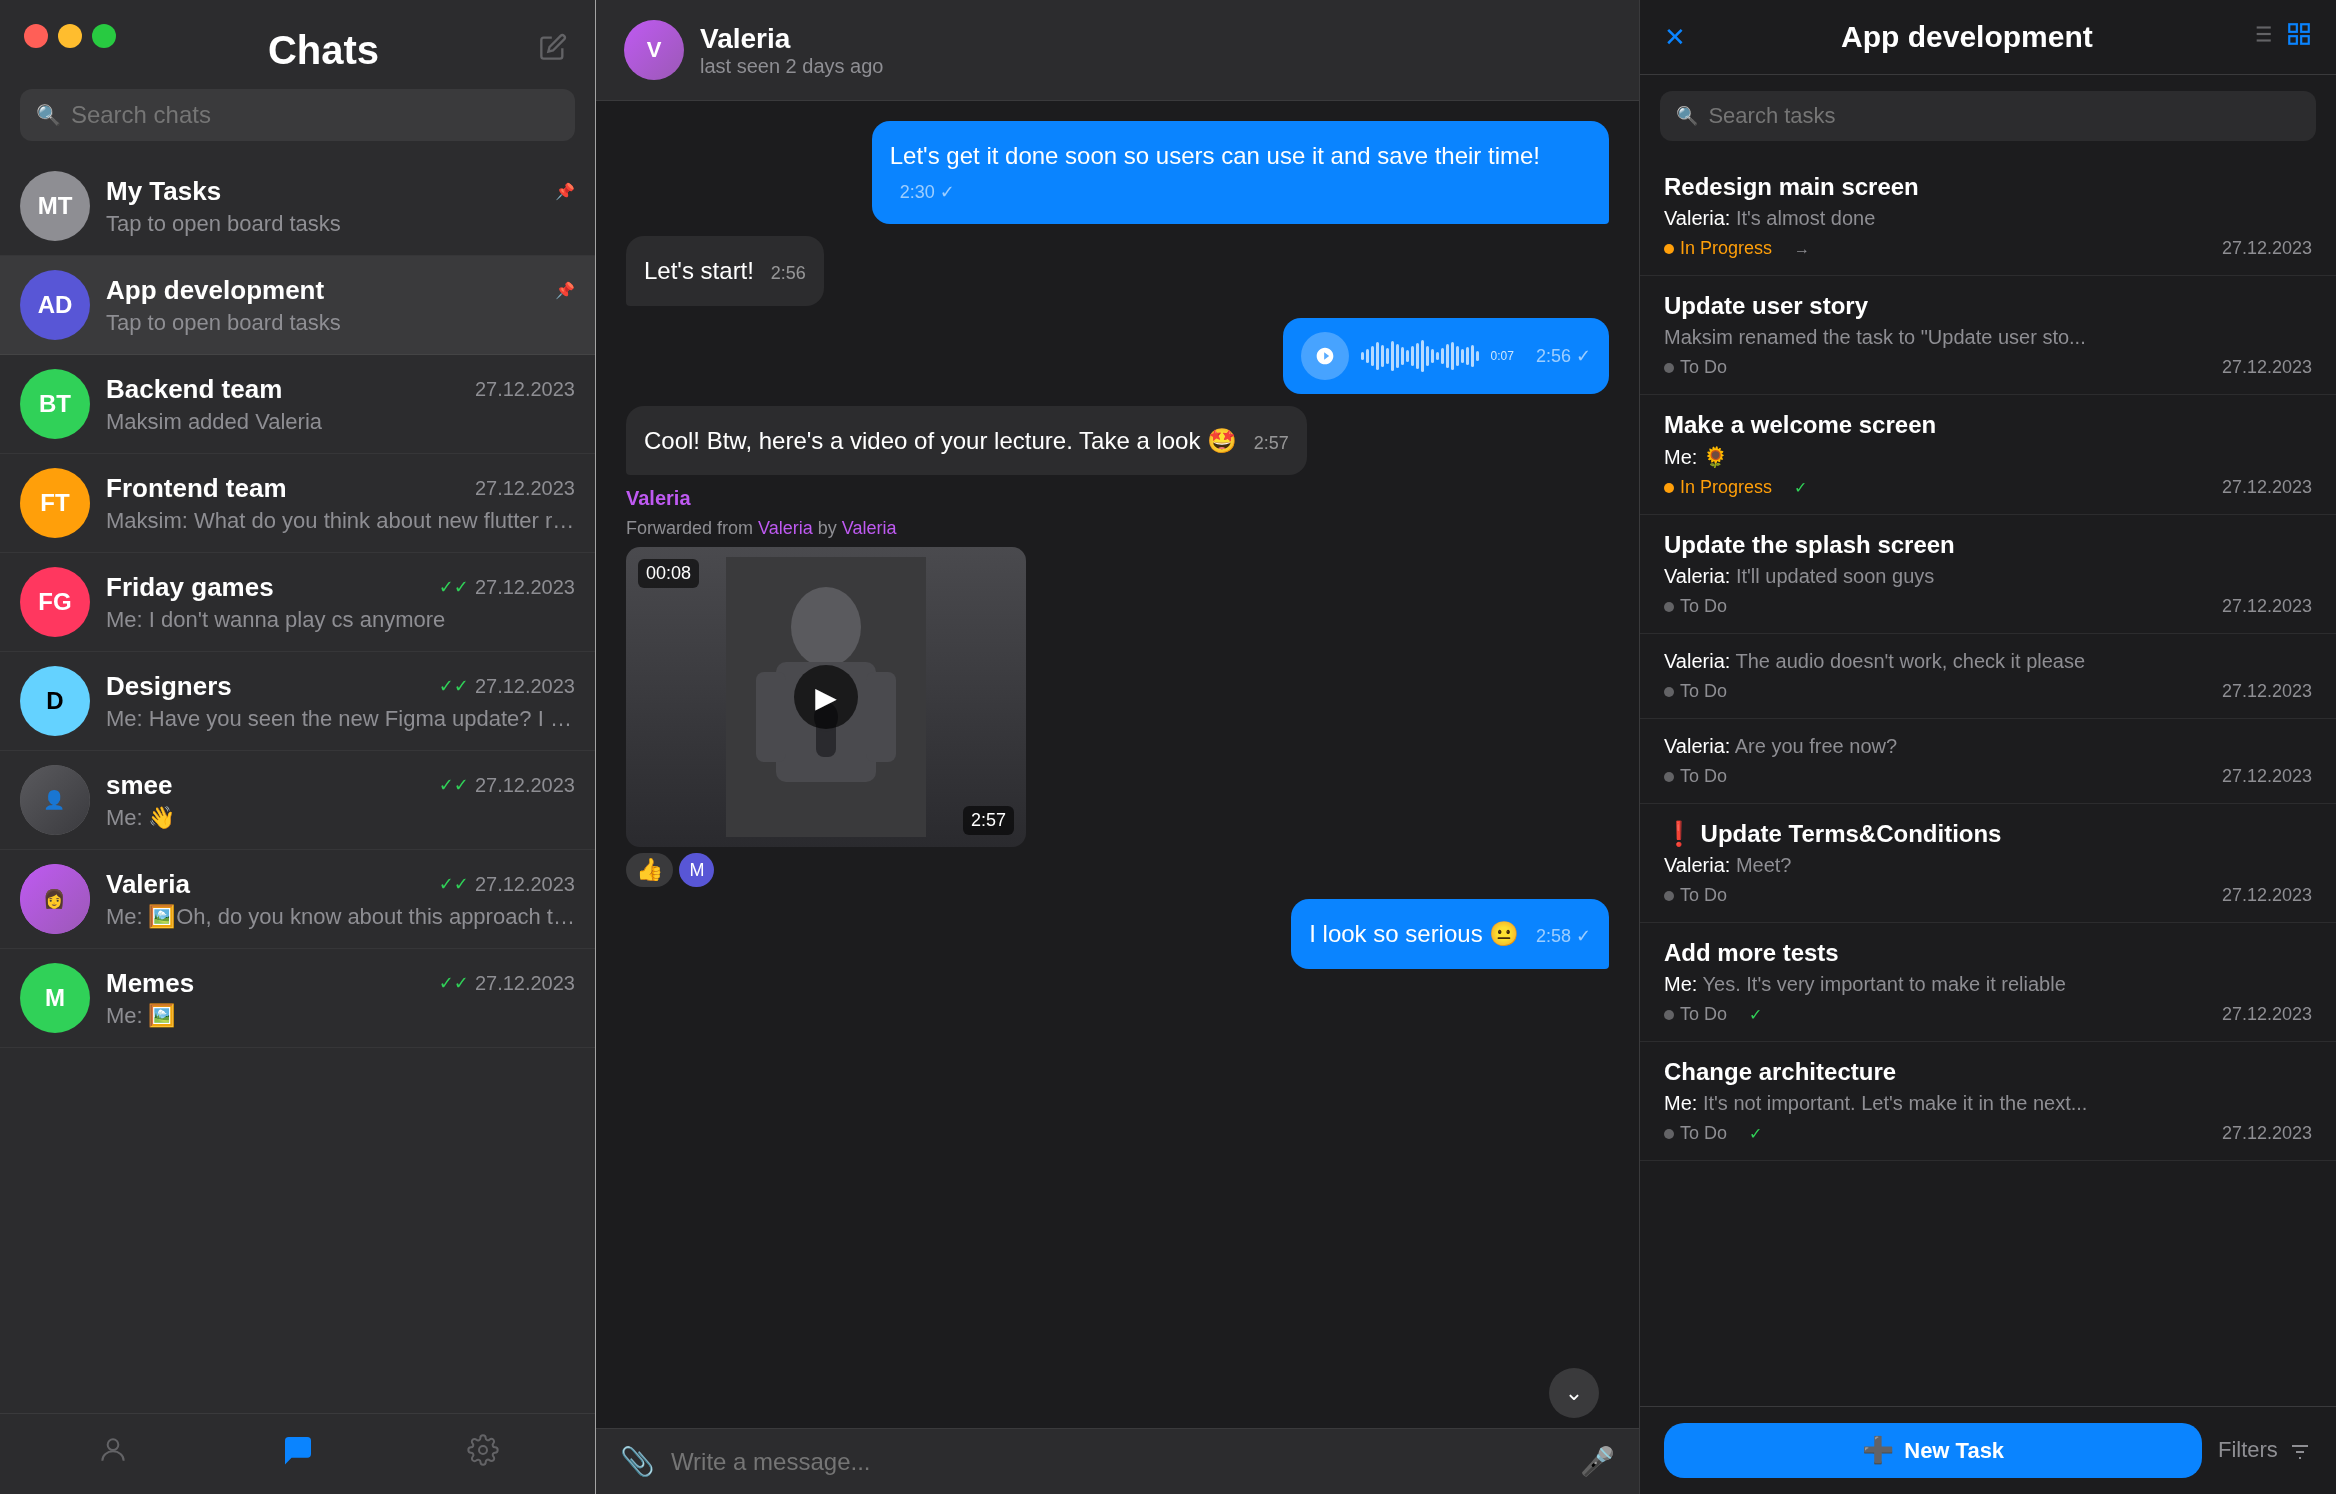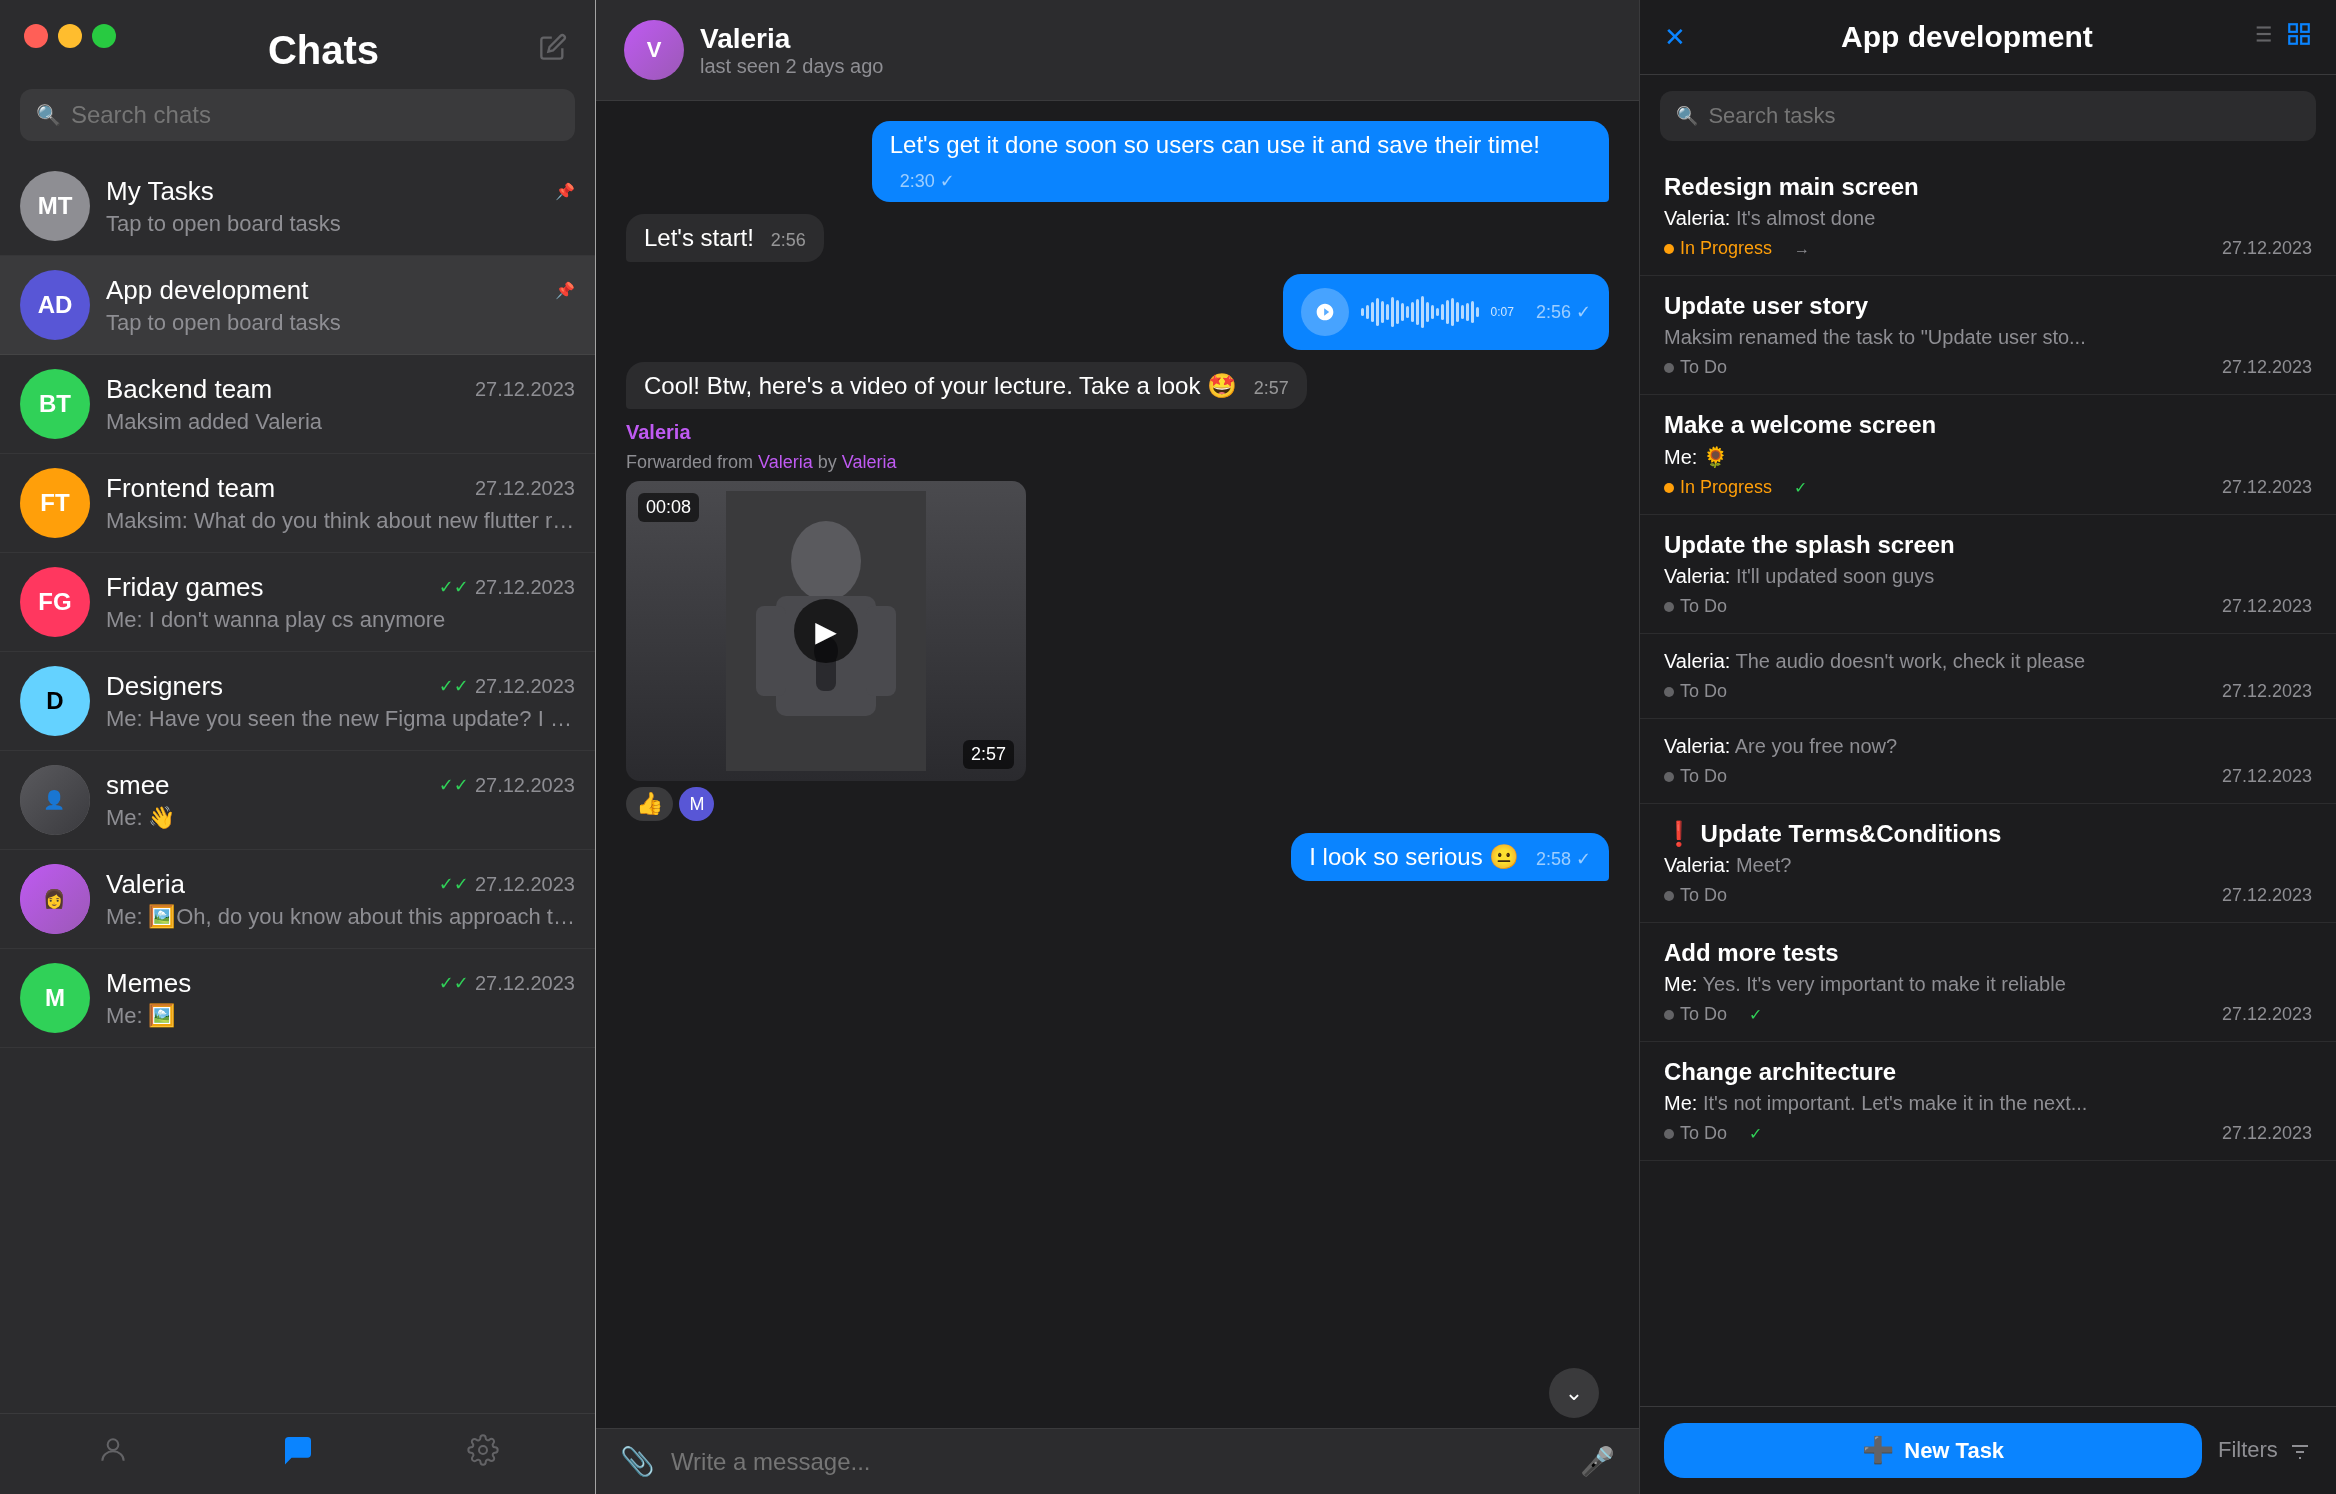--- a/index.html
+++ b/index.html
@@ -75,21 +75,21 @@
       display: flex;
       align-items: center;
       justify-content: center;
       font-size: 24px;
       font-weight: 700;
       color: #fff;
       flex-shrink: 0;
     }
     .chat-info { flex: 1; overflow: hidden; }
     .chat-name-row { display: flex; justify-content: space-between; align-items: center; }
-    .chat-name { font-size: 26px; font-weight: 400; color: #fff; }
+    .chat-name { font-size: 26px; font-weight: 700; color: #fff; }
     .chat-meta { display: flex; align-items: center; gap: 6px; }
     .chat-date { font-size: 20px; color: #8e8e93; }
     .chat-preview { font-size: 22px; color: #8e8e93; white-space: nowrap; overflow: hidden; text-overflow: ellipsis; margin-top: 4px; }
     .check-icon { color: #30d158; font-size: 18px; }
     .bottom-nav {
       display: flex;
       justify-content: space-around;
       align-items: center;
       padding: 20px;
       border-top: 1px solid #3a3a3c;
@@ -122,21 +122,21 @@
       align-items: center;
       justify-content: center;
       font-size: 22px;
       font-weight: 700;
     }
     .chat-header-info .name { font-size: 28px; font-weight: 600; }
     .chat-header-info .status { font-size: 20px; color: #8e8e93; }
     .messages-area { flex: 1; overflow-y: auto; padding: 20px 30px; display: flex; flex-direction: column; gap: 12px; }
     .msg-bubble {
       max-width: 75%;
-      padding: 7px 18px;
+      padding: 18px 18px;
       border-radius: 18px;
       font-size: 24px;
       line-height: 1.4;
       position: relative;
     }
     .msg-incoming { background: #2c2c2e; color: #fff; align-self: flex-start; border-bottom-left-radius: 4px; }
     .msg-outgoing { background: #0a84ff; color: #fff; align-self: flex-end; border-bottom-right-radius: 4px; }
     .msg-time { font-size: 18px; color: rgba(255,255,255,0.6); margin-left: 10px; }
     .voice-bubble {
       background: #0a84ff;

